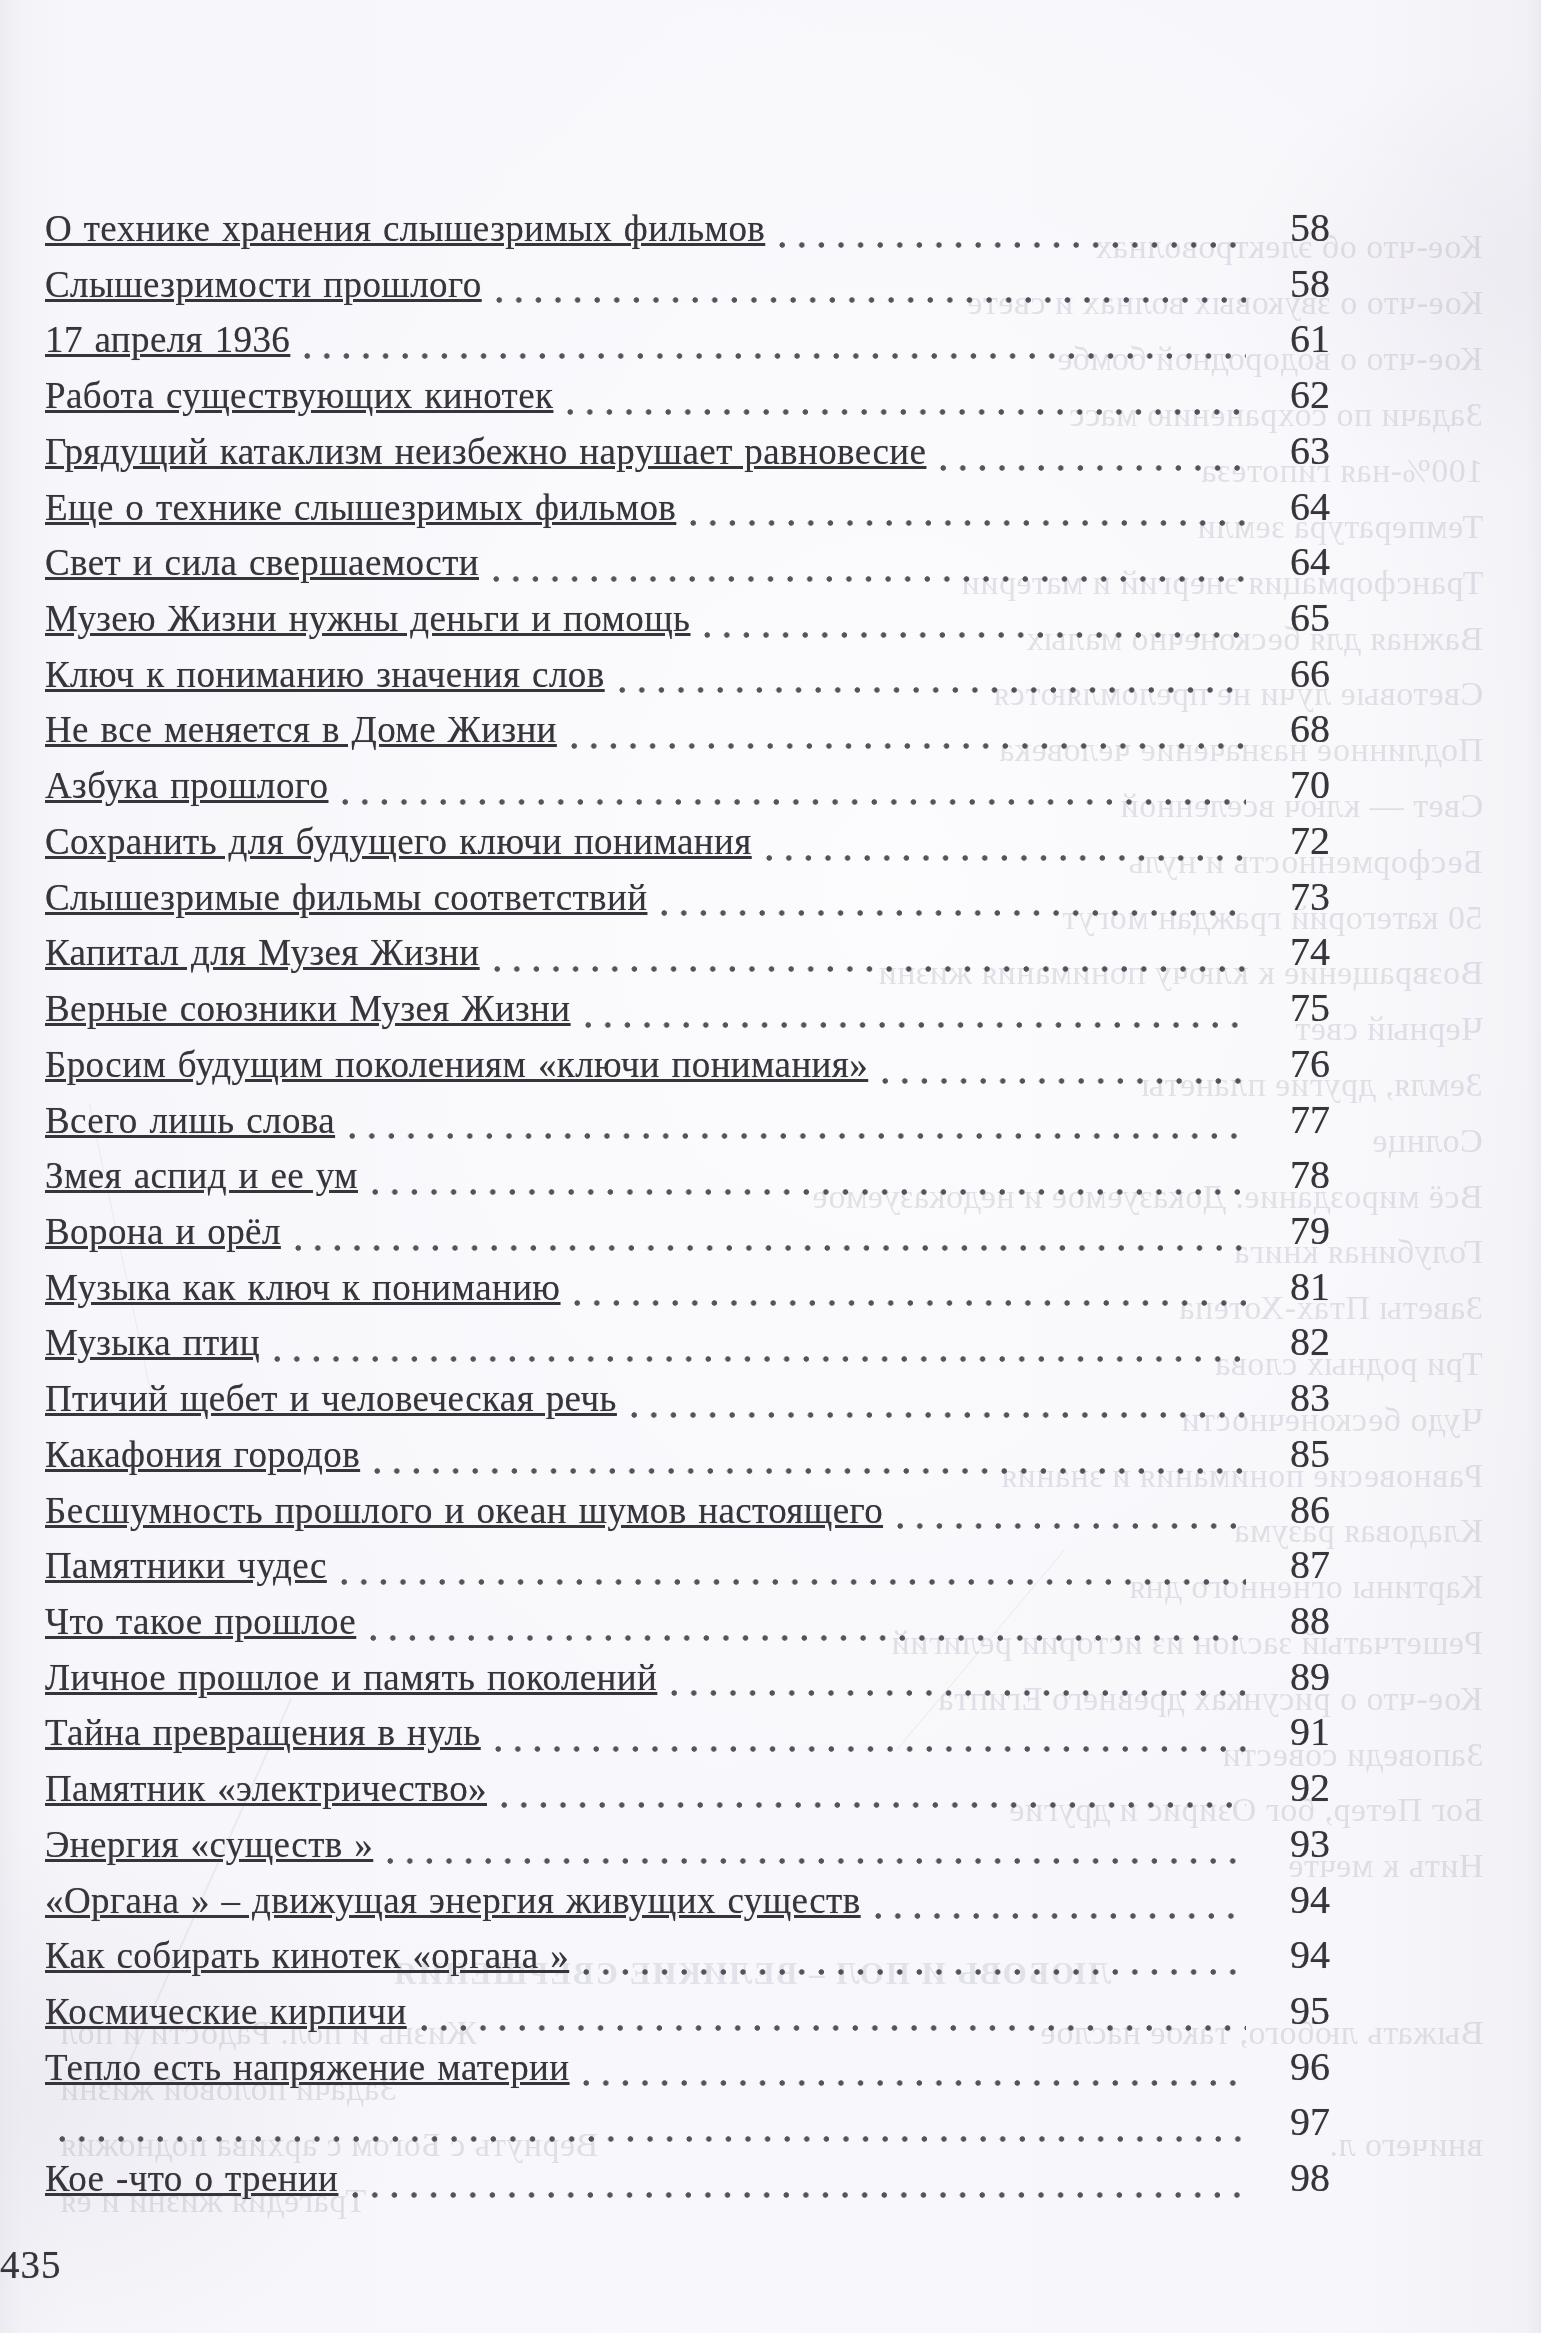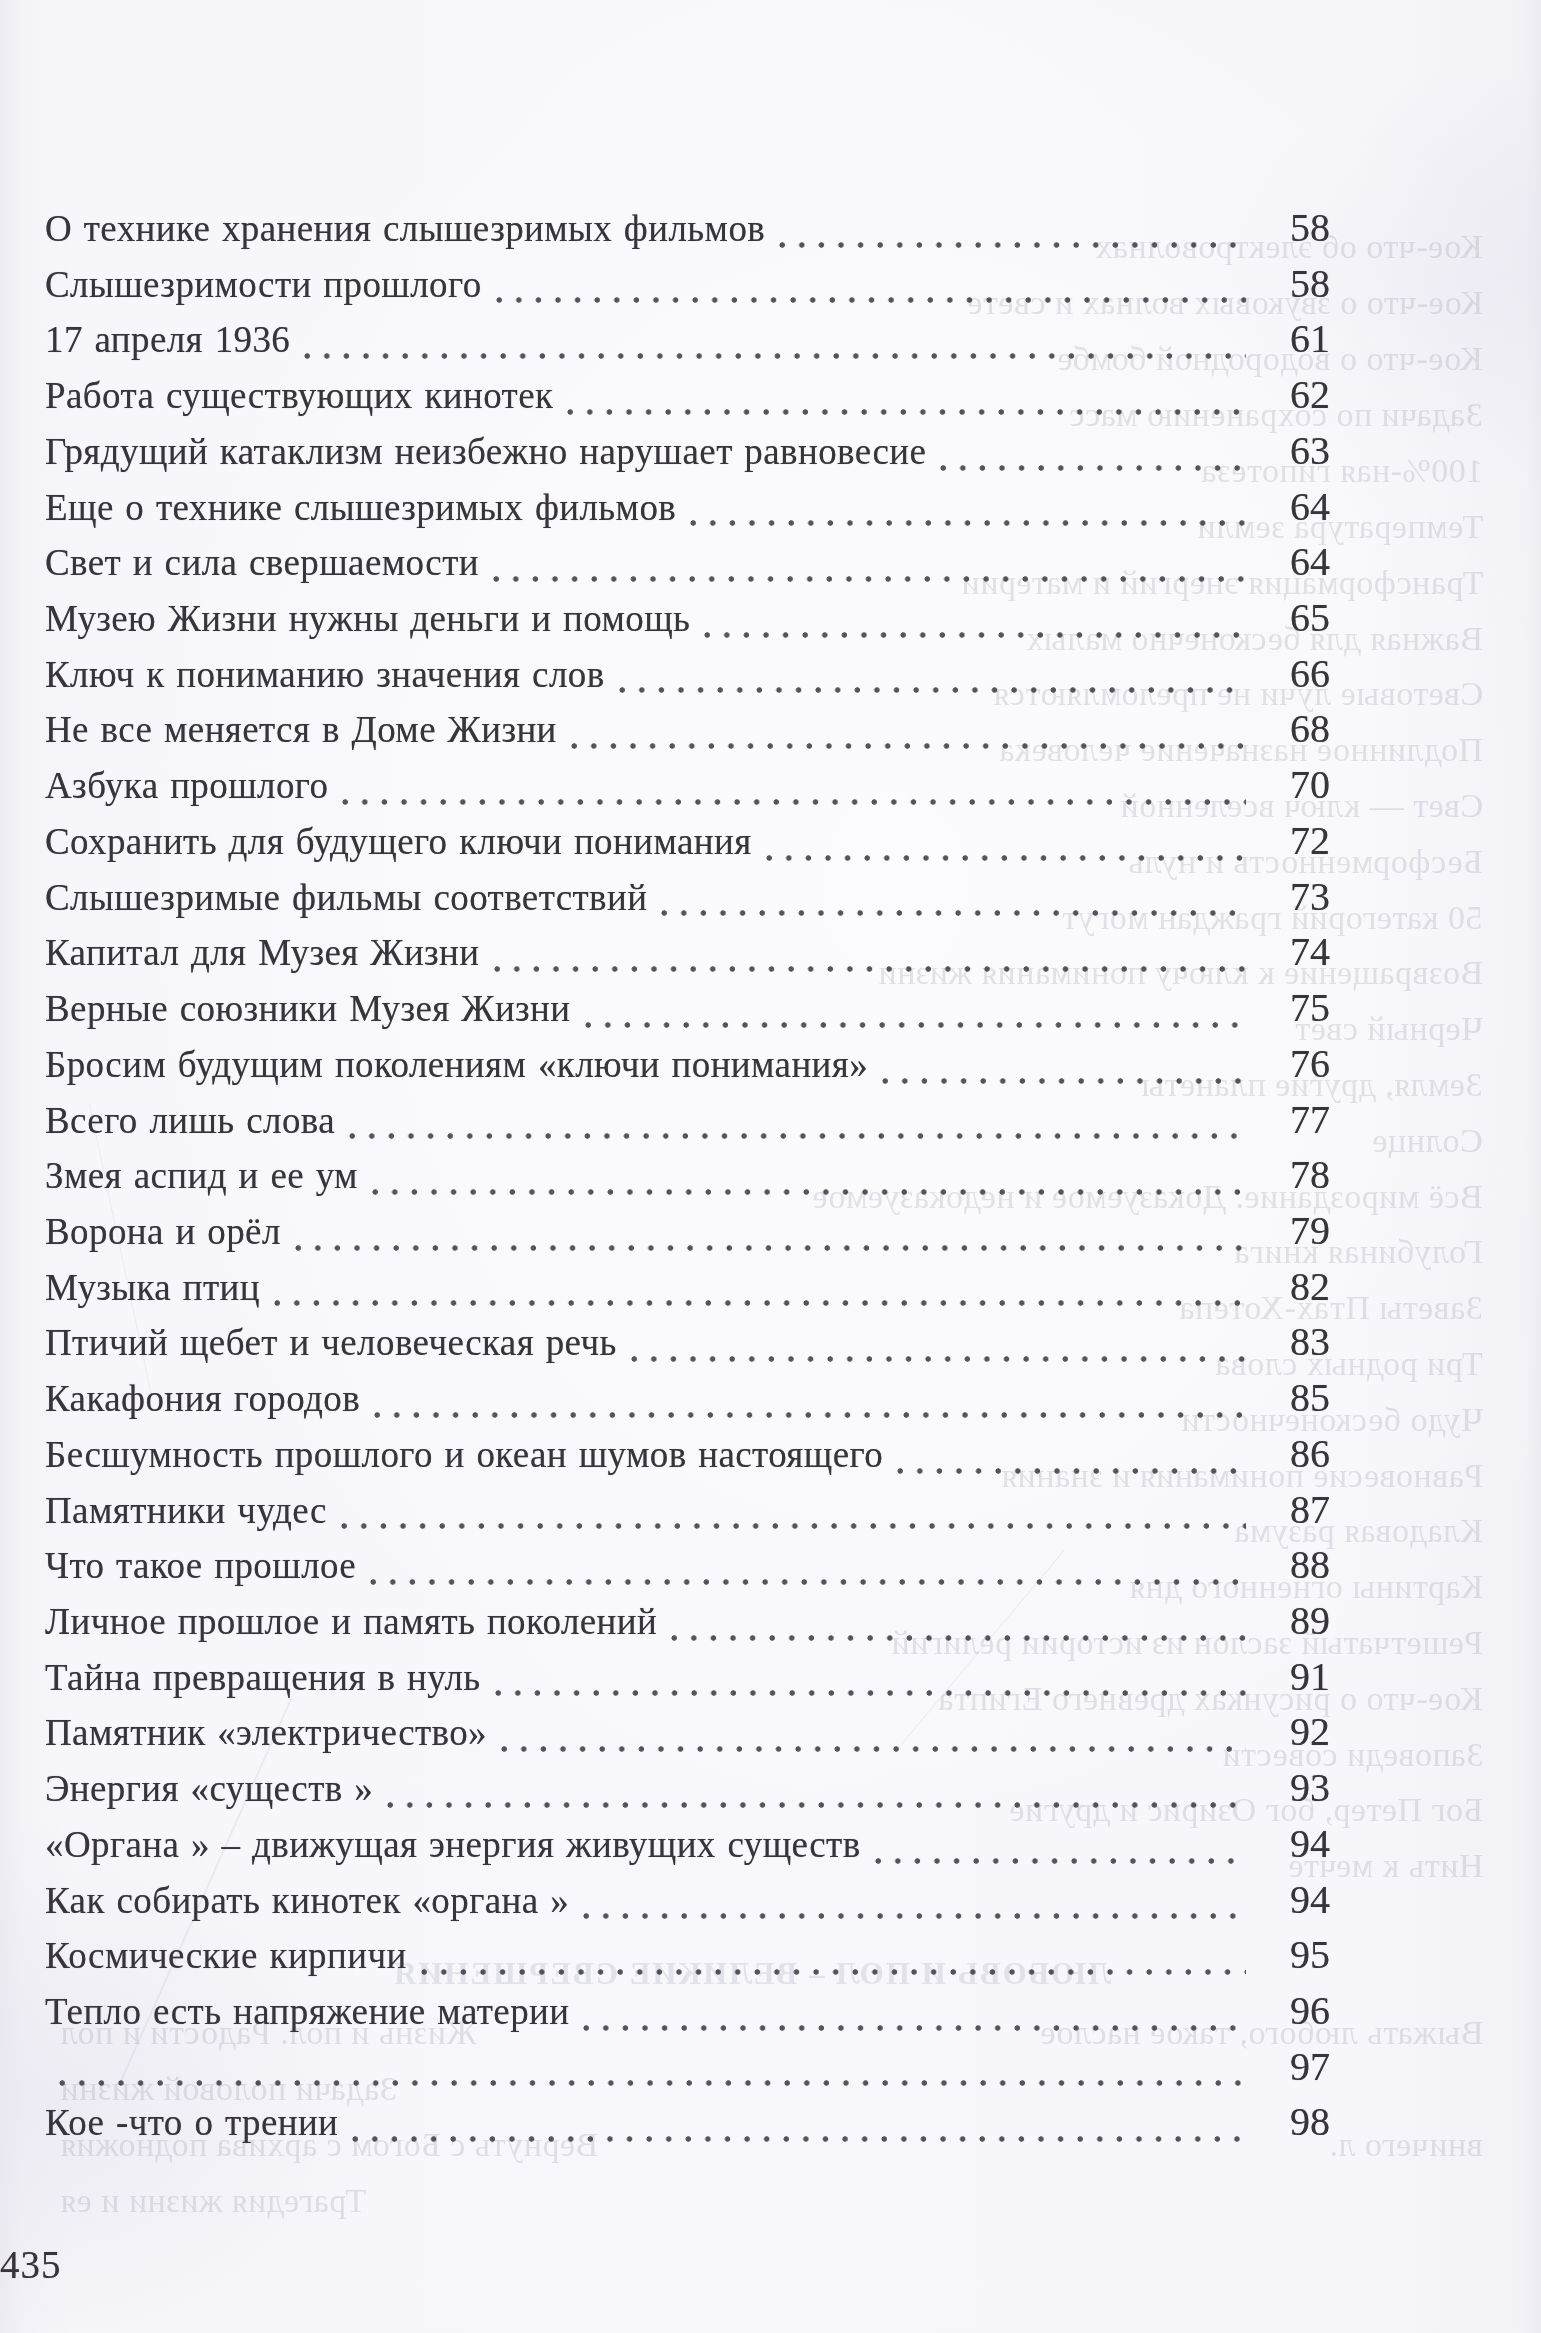--- a/index.html
+++ b/index.html
@@ -49,20 +49,21 @@
     display:flex;
     align-items:baseline;
   }
   .toc-title{
     font-size:37px;
     letter-spacing:0.4px;
     word-spacing:2px;
     white-space:nowrap;
     flex:0 0 auto;
     text-shadow:0 0 0.7px rgba(55,52,60,0.55);
+    text-decoration:underline;
   }
   .toc-leader{
     flex:1 1 auto;
     align-self:flex-end;
     height:10px;
     margin:0 8px 10px 14px;
     min-width:26px;
     background-image:radial-gradient(circle at 3.2px 5px, rgba(62,60,70,0.88) 2.35px, rgba(62,60,70,0) 3.1px);
     background-size:19.6px 10px;
     background-repeat:repeat-x;
@@ -240,20 +241,25 @@
     <span class="toc-leader"></span>
     <span class="toc-page">78</span>
   </div>
 
   <div class="toc-row">
     <span class="toc-title">Ворона и орёл</span>
     <span class="toc-leader"></span>
     <span class="toc-page">79</span>
   </div>
 
+  <div class="toc-row">
+    <span class="toc-title">Музыка как ключ к пониманию</span>
+    <span class="toc-leader"></span>
+    <span class="toc-page">81</span>
+  </div>
 
   <div class="toc-row">
     <span class="toc-title">Музыка птиц</span>
     <span class="toc-leader"></span>
     <span class="toc-page">82</span>
   </div>
 
   <div class="toc-row">
     <span class="toc-title">Птичий щебет и человеческая речь</span>
     <span class="toc-leader"></span>

